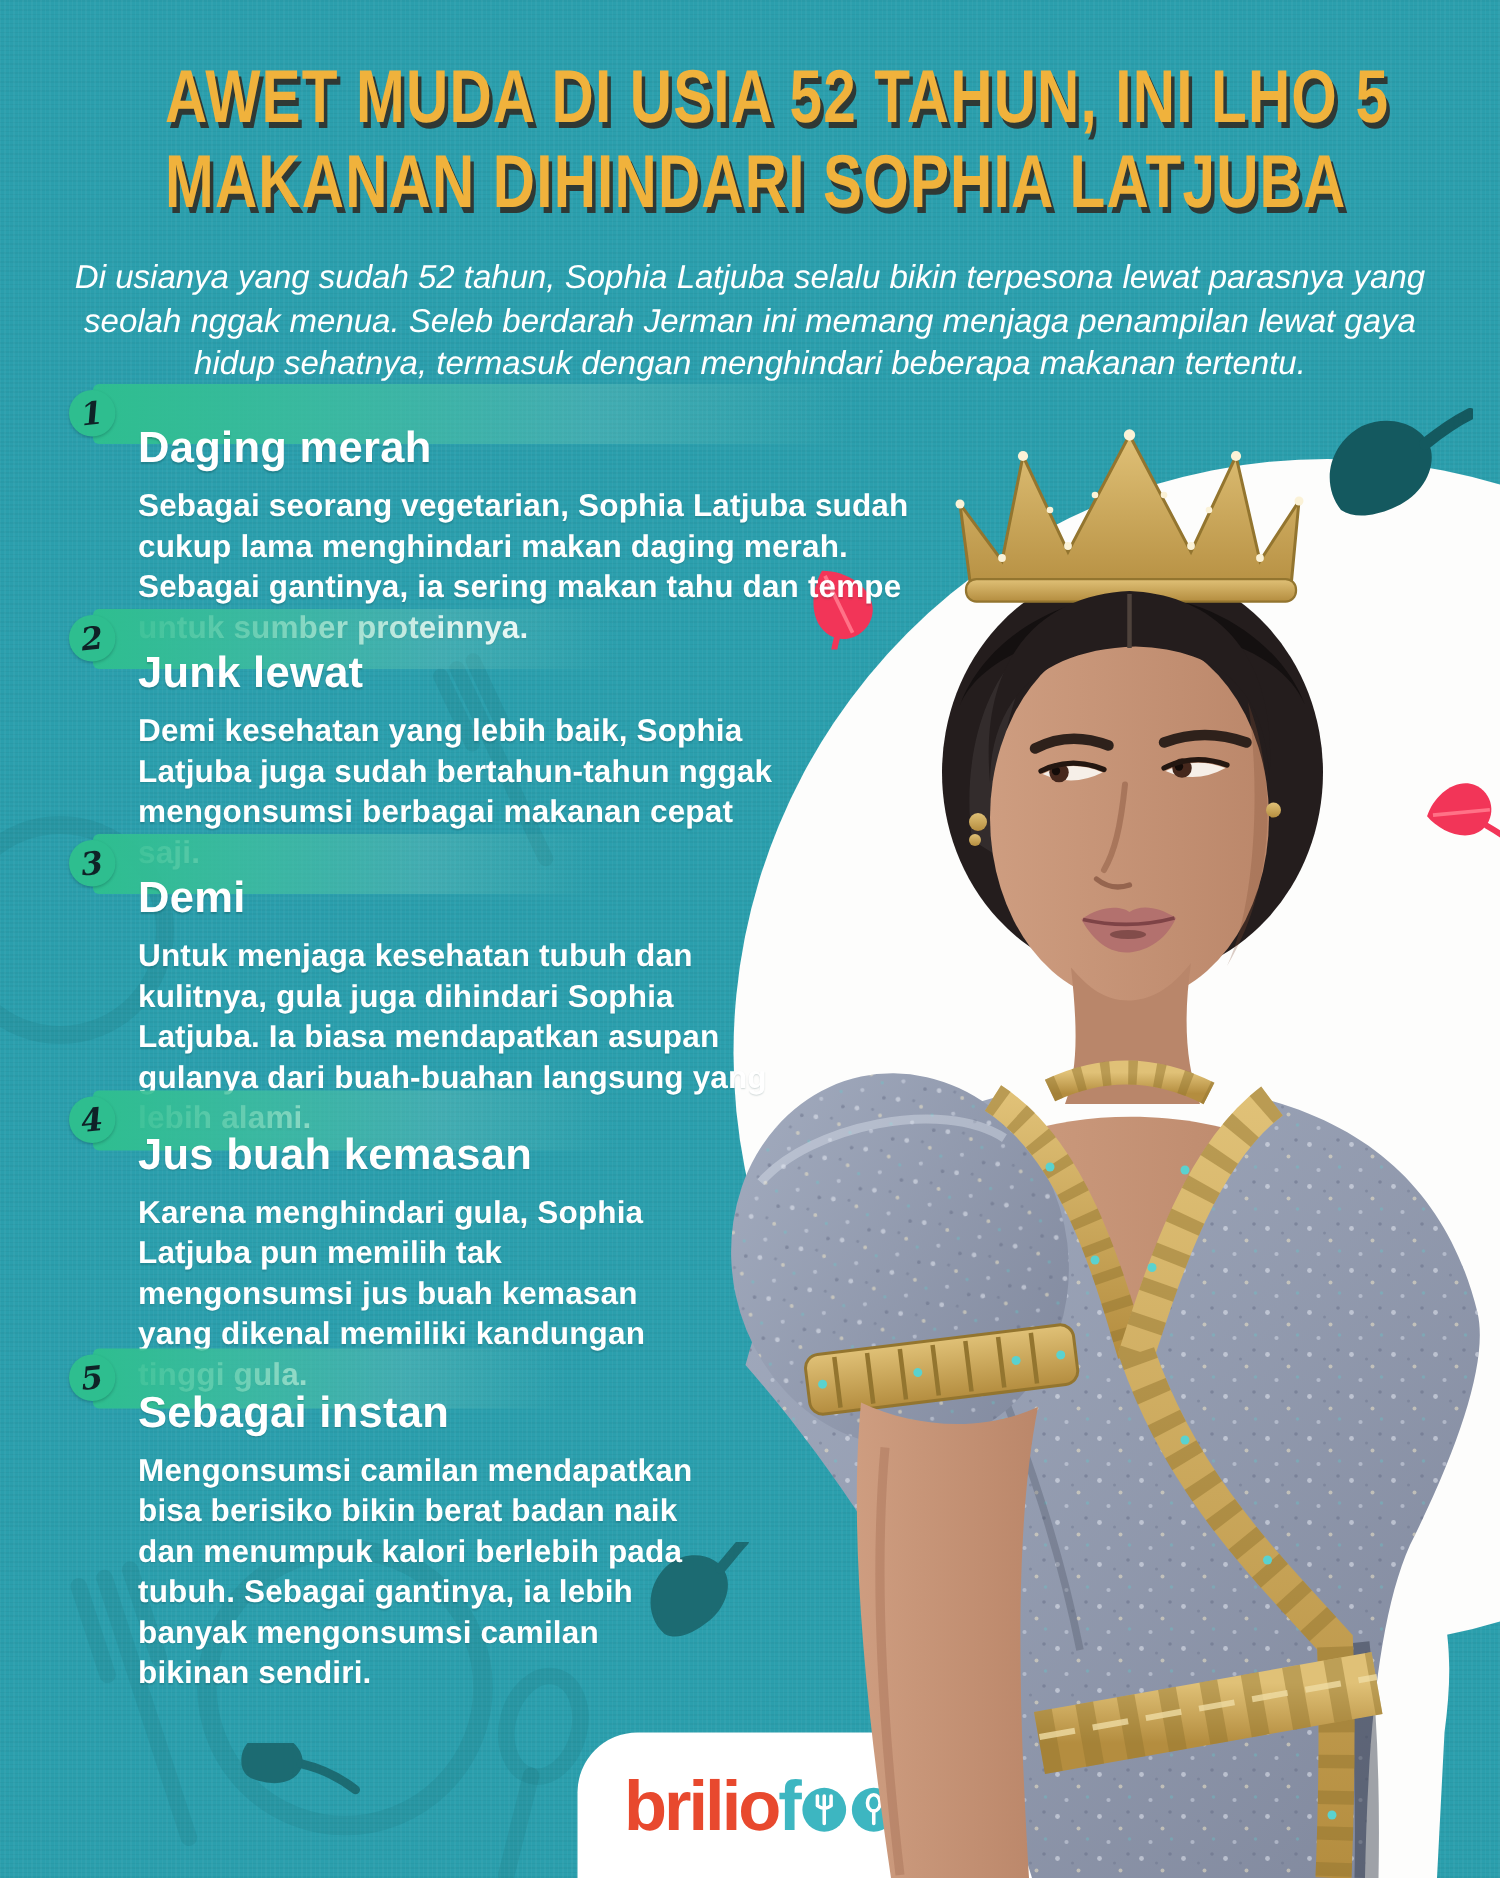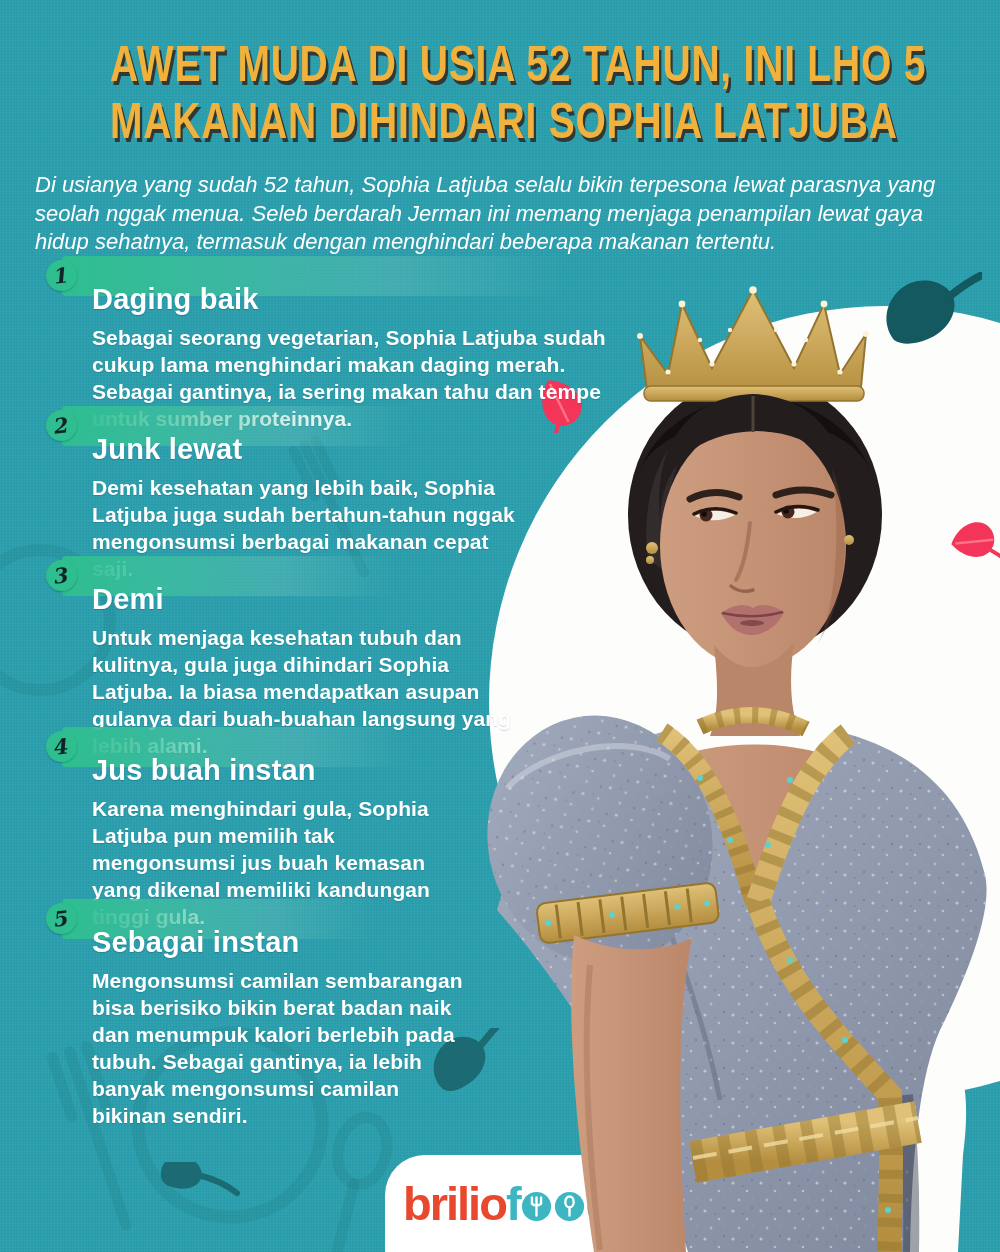--- a/index.html
+++ b/index.html
@@ -9,21 +9,21 @@
     background:
       repeating-linear-gradient(90deg, rgba(255,255,255,0.035) 0 1px, transparent 1px 3px),
       repeating-linear-gradient(0deg, rgba(0,40,45,0.045) 0 1px, transparent 1px 3px),
       #2B9FAD;
   }
   
   .title{position:absolute;top:36px;left:0;right:0;text-align:center;color:#F0B23C;font-weight:800;z-index:2;}
   .title .line{font-size:50px;line-height:57px;letter-spacing:1px;white-space:nowrap;
     transform:scaleX(0.78);transform-origin:50% 50%;
     text-shadow:3px 4px 0 rgba(48,46,40,0.9);}
-  .intro{position:absolute;top:149px;left:35px;width:930px;color:#FFFFFF;
+  .intro{position:absolute;top:149px;left:35px;width:930px;text-align:center;color:#FFFFFF;
     font-style:italic;font-size:22px;line-height:28.5px;font-weight:400;z-index:2;}
   
   .section{position:absolute;left:46px;z-index:3;}
   .sec1{top:256px}.sec2{top:406px}.sec3{top:556px}.sec4{top:727px}.sec5{top:899px}
   .sec-bar{position:absolute;left:16px;top:0;height:40px;border-radius:4px;
     background:linear-gradient(90deg,#2EBE8F 0%,rgba(62,192,157,0.78) 30%,rgba(122,206,190,0.30) 66%,rgba(122,206,190,0) 100%);}
   .w1{width:505px}.w2{width:350px}.w3{width:335px}.w4{width:350px}.w5{width:315px}
   .badge{position:absolute;left:0;top:4px;width:31px;height:31px;border-radius:50%;background:#2EBE8F;
     display:flex;align-items:center;justify-content:center;z-index:2;box-shadow:0 1px 2px rgba(0,40,45,0.25);}
   .badge span{font-family:"DejaVu Serif",serif;font-style:italic;font-weight:bold;font-size:21px;
@@ -36,21 +36,21 @@
   
   .white-circle{position:absolute;left:489px;top:306px;width:792px;height:792px;border-radius:50%;
     background:#FDFDFC;z-index:1;}
   .leaf{position:absolute;z-index:2;}
   .woman{position:absolute;left:0;top:0;z-index:5;}
   .wm{position:absolute;left:0;top:0;z-index:0;}
   
   .logo-box{position:absolute;left:385px;top:1155px;width:420px;height:97px;background:#FFFFFF;
     border-radius:40px 40px 0 0;z-index:4;display:flex;align-items:center;padding-left:18px;box-sizing:border-box;}
   .logo-text{display:flex;align-items:center;font-weight:800;font-size:47px;letter-spacing:-2px;line-height:1;}
-  .lg-red{color:#E8492E;}
+  .lg-red{color:#E8492E;margin-left:13px;}
   .lg-teal{color:#3DB6C1;}
   .o-icon{width:31px;height:31px;margin:6px 1px 0 1px;}
 </style>
 </head>
 <body>
 
 <div id="canvas">
 
   <svg class="wm" width="1000" height="1252" viewBox="0 0 1000 1252">
     <g stroke="rgba(8,64,70,0.09)" fill="none" stroke-linecap="round">
@@ -106,21 +106,21 @@
     <div class="line">AWET MUDA DI USIA 52 TAHUN, INI LHO 5</div>
     <div class="line">MAKANAN DIHINDARI SOPHIA LATJUBA</div>
   </div>
   <p class="intro">Di usianya yang sudah 52 tahun, Sophia Latjuba selalu bikin terpesona lewat parasnya yang seolah nggak menua. Seleb berdarah Jerman ini memang menjaga penampilan lewat gaya hidup sehatnya, termasuk dengan menghindari beberapa makanan tertentu.</p>
 
   <div class="section sec1">
     <div class="sec-bar w1"></div>
     <div class="badge">
         <span>1</span>
       </div>
-    <h2 class="heading">Daging baik</h2>
+    <h2 class="heading">Daging merah</h2>
     <p class="sec-body bw1">Sebagai seorang vegetarian, Sophia Latjuba sudah cukup lama menghindari makan daging merah. Sebagai gantinya, ia sering makan tahu dan tempe untuk sumber proteinnya.</p>
   </div>
   <div class="section sec2">
     <div class="sec-bar w2"></div>
     <div class="badge">
         <span>2</span>
       </div>
     <h2 class="heading">Junk lewat</h2>
     <p class="sec-body bw2">Demi kesehatan yang lebih baik, Sophia Latjuba juga sudah bertahun-tahun nggak mengonsumsi berbagai makanan cepat saji.</p>
   </div>
@@ -130,30 +130,30 @@
         <span>3</span>
       </div>
     <h2 class="heading">Demi</h2>
     <p class="sec-body bw3">Untuk menjaga kesehatan tubuh dan kulitnya, gula juga dihindari Sophia Latjuba. Ia biasa mendapatkan asupan gulanya dari buah-buahan langsung yang lebih alami.</p>
   </div>
   <div class="section sec4">
     <div class="sec-bar w4"></div>
     <div class="badge">
         <span>4</span>
       </div>
-    <h2 class="heading">Jus buah instan</h2>
+    <h2 class="heading">Jus buah kemasan</h2>
     <p class="sec-body bw4">Karena menghindari gula, Sophia Latjuba pun memilih tak mengonsumsi jus buah kemasan yang dikenal memiliki kandungan tinggi gula.</p>
   </div>
   <div class="section sec5">
     <div class="sec-bar w5"></div>
     <div class="badge">
         <span>5</span>
       </div>
     <h2 class="heading">Sebagai instan</h2>
-    <p class="sec-body bw5">Mengonsumsi camilan sembarangan bisa berisiko bikin berat badan naik dan menumpuk kalori berlebih pada tubuh. Sebagai gantinya, ia lebih banyak mengonsumsi camilan bikinan sendiri.</p>
+    <p class="sec-body bw5">Mengonsumsi camilan mendapatkan bisa berisiko bikin berat badan naik dan menumpuk kalori berlebih pada tubuh. Sebagai gantinya, ia lebih banyak mengonsumsi camilan bikinan sendiri.</p>
   </div>
 
   <div class="logo-box">
     <div class="logo-text">
       <span class="lg-red">brilio</span>
         <span class="lg-teal">f</span>
         <svg class="o-icon" viewBox="0 0 34 34">
           <circle cx="17" cy="17" r="16" fill="#3DB6C1"></circle>
           <path d="M12,7 L12,14 M17,7 L17,14 M22,7 L22,14 M12,14 Q17,18 22,14 M17,16 L17,27" stroke="#FFFFFF" stroke-width="2.6" fill="none" stroke-linecap="round"></path>
         </svg>

